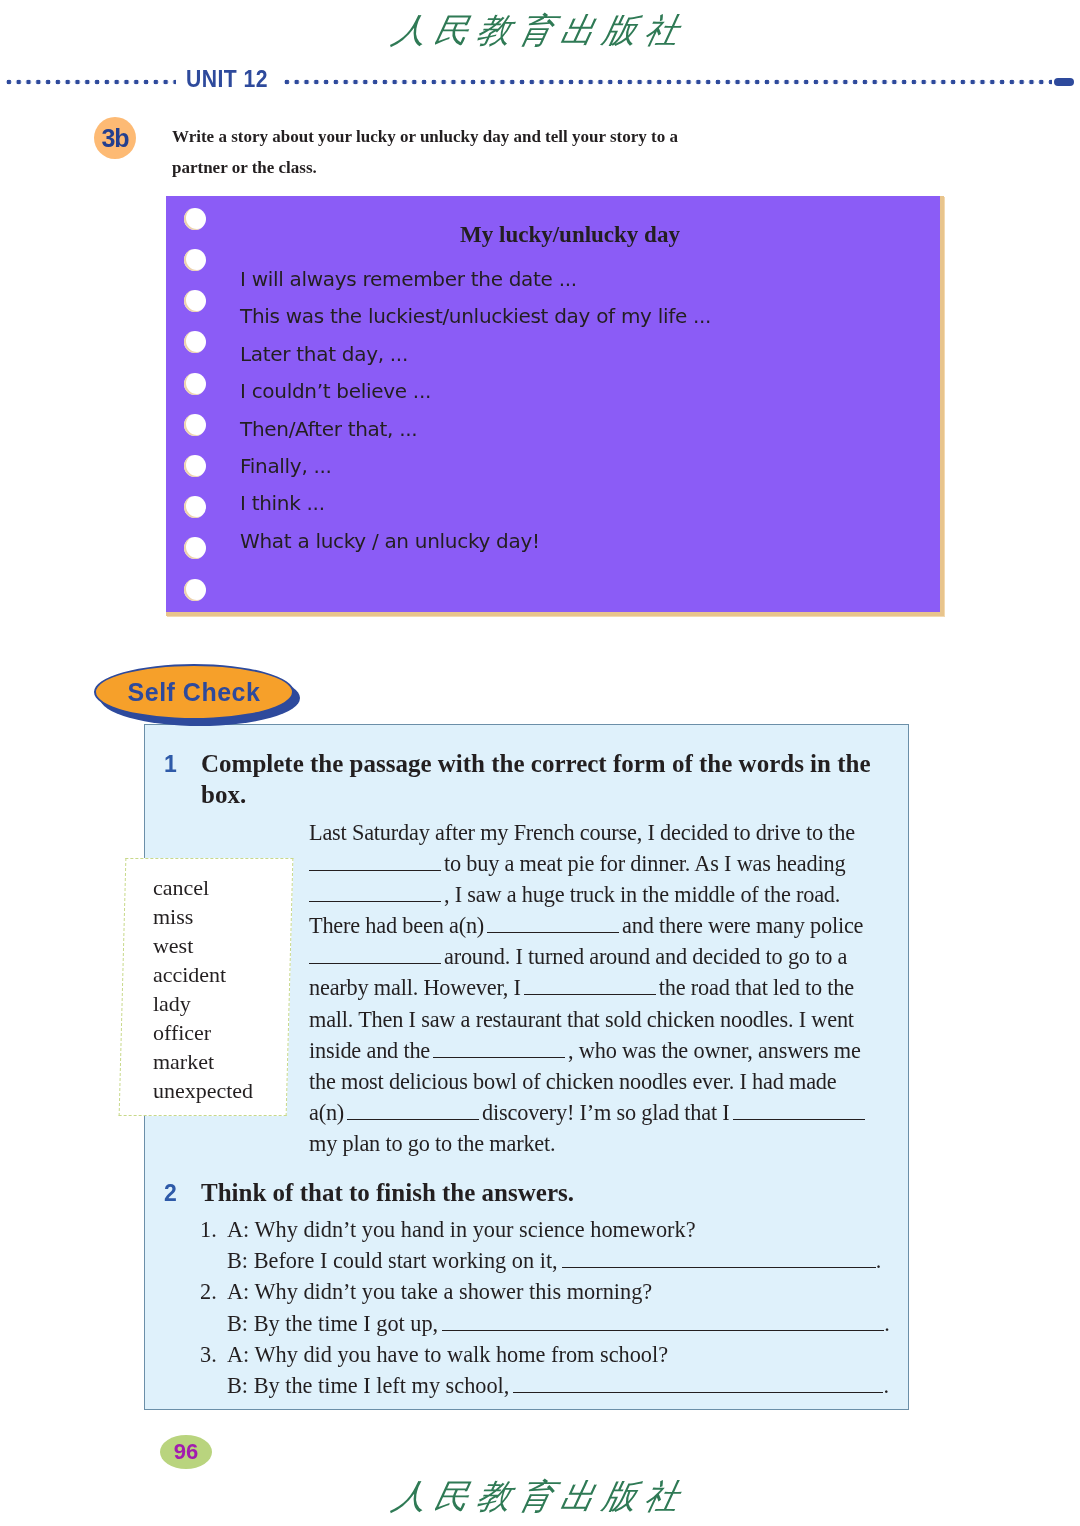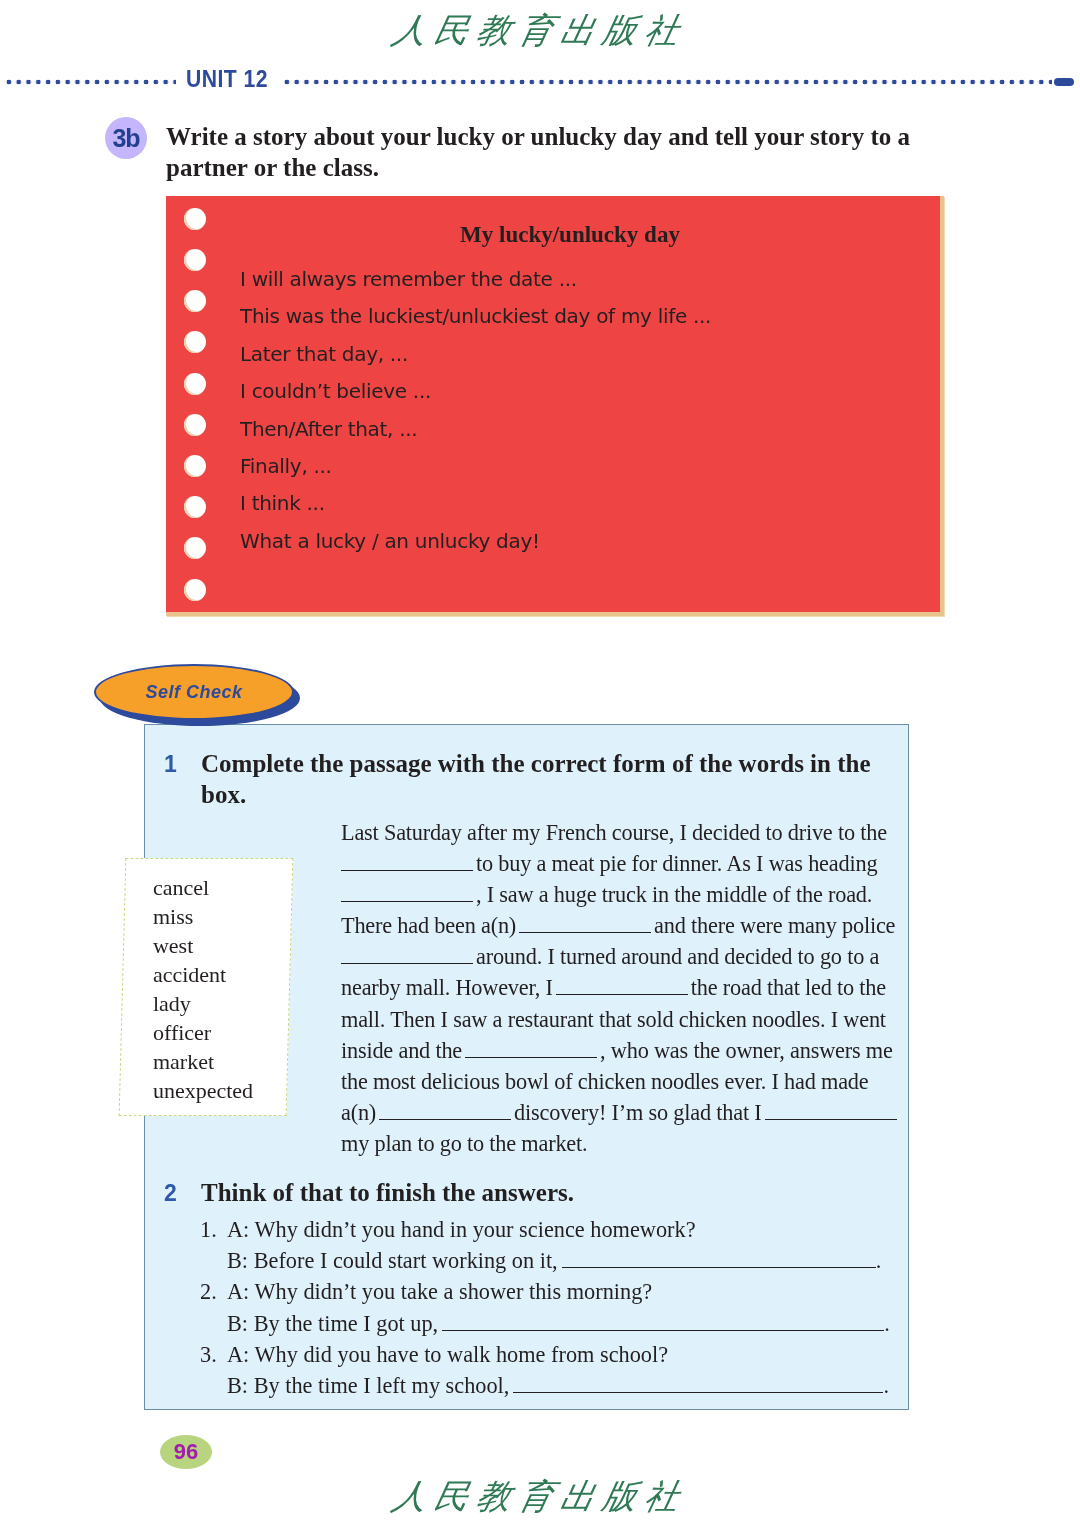--- a/index.html
+++ b/index.html
@@ -18,50 +18,50 @@
     .unit-dots { position: absolute; top: 15px; height: 6px;
       background-image: radial-gradient(circle, #2e4a9c 2.2px, transparent 2.6px);
       background-size: 9.8px 6px; background-repeat: repeat-x; }
     .unit-dots.left { left: 4px; width: 172px; }
     .unit-dots.right { left: 282px; width: 770px; }
     .unit-cap { position: absolute; left: 1054px; top: 14px; width: 20px; height: 8px; background: #2e4a9c; border-radius: 4px; }
     .unit-label { position: absolute; left: 186px; top: 2px; font-family: "Liberation Sans", sans-serif;
       font-weight: bold; font-size: 23px; color: #2e4a9c; letter-spacing: 0.5px; transform: scaleX(0.92); transform-origin: left; }
 
     .badge-3b { position: absolute; left: 94px; top: 117px; width: 42px; height: 42px; border-radius: 50%;
-      background: #c4b5fd; display: flex; align-items: center; justify-content: center;
-      font-family: "Liberation Sans", sans-serif; font-weight: bold; font-size: 25px; color: #233f8f; letter-spacing: -1px; margin-left: 11px; }
-    .instr-3b { position: absolute; left: 166px; top: 121px; width: 780px; font-weight: bold; font-size: 25px; line-height: 31px; color: #231f20; }
+      background: #fdba74; display: flex; align-items: center; justify-content: center;
+      font-family: "Liberation Sans", sans-serif; font-weight: bold; font-size: 25px; color: #233f8f; letter-spacing: -1px; }
+    .instr-3b { position: absolute; left: 172px; top: 121px; width: 780px; font-weight: bold; font-size: 17px; line-height: 31px; color: #231f20; }
 
     .note { position: absolute; left: 166px; top: 196px; width: 778px; height: 420px;
-      background: #ef4444; border-right: 4px solid #e8c48c; border-bottom: 4px solid #e8c48c;
+      background: #8b5cf6; border-right: 4px solid #e8c48c; border-bottom: 4px solid #e8c48c;
       box-shadow: 1px 1px 0 #f3d9b0; }
     .hole { position: absolute; left: 18px; width: 22px; height: 22px; border-radius: 50%; background: #ffffff;
       box-shadow: inset 2px -1px 0 #ecd2ae; }
     .note-title { position: absolute; left: 0; width: 100%; top: 26px; text-align: center; font-weight: bold; font-size: 23px; padding-left: 34px; }
     .note-lines { position: absolute; left: 74px; top: 68px; list-style: none; }
     .note-lines li { font-family: "DejaVu Sans", sans-serif; font-size: 20px; height: 37.4px; line-height: 30px; color: #231f20; letter-spacing: -0.3px; }
 
     .selfcheck { position: absolute; left: 94px; top: 664px; width: 206px; height: 62px; }
     .selfcheck .shadow { position: absolute; left: 6px; top: 6px; width: 200px; height: 56px; border-radius: 50%; background: #2e4a9c; }
     .selfcheck .pill { position: absolute; left: 0; top: 0; width: 200px; height: 56px; border-radius: 50%; background: #f6a02a; border: 2px solid #2e4a9c; }
     .selfcheck .label { position: absolute; left: 0; top: 0; width: 200px; height: 56px; display: flex; align-items: center; justify-content: center;
-      font-family: "Liberation Sans", sans-serif; font-weight: bold; font-size: 18px; color: #2e4a9c; letter-spacing: 0.5px; font-style: italic; }
+      font-family: "Liberation Sans", sans-serif; font-weight: bold; font-size: 25px; color: #2e4a9c; letter-spacing: 0.5px; }
 
     .panel { position: absolute; left: 144px; top: 724px; width: 765px; height: 686px; background: #dff1fb; border: 1px solid #6b8fa8; }
 
     .q-num { position: absolute; font-family: "Liberation Sans", sans-serif; font-weight: bold; font-size: 23px; color: #2e5aa8; }
     .q-text { position: absolute; font-weight: bold; font-size: 25px; line-height: 31px; color: #231f20; }
 
     .wordbox { position: absolute; left: 122px; top: 858px; width: 168px; height: 258px; background: #ffffff;
       border: 1.5px dashed #c8d98a; transform: skewX(-1.5deg); }
     .wordbox ul { list-style: none; position: absolute; left: 30px; top: 14px; transform: skewX(1.5deg); }
     .wordbox li { font-size: 22px; line-height: 29px; color: #231f20; }
 
-    .passage { position: absolute; left: 309px; top: 817px; width: 590px; font-size: 22.3px; line-height: 31.1px; color: #231f20; letter-spacing: -0.2px; margin-left: 32px; }
+    .passage { position: absolute; left: 309px; top: 817px; width: 590px; font-size: 22.3px; line-height: 31.1px; color: #231f20; letter-spacing: -0.2px; }
     .passage .line { white-space: nowrap; height: 31.1px; }
     .blank { display: inline-block; width: 132px; border-bottom: 1px solid #231f20; height: 20px; vertical-align: baseline; margin: 0 3px; }
     .blank.first { margin-left: 0; }
 
     .q2-list { position: absolute; left: 200px; top: 1214px; width: 700px; font-size: 22.3px; line-height: 31.2px; }
     .q2-row { white-space: nowrap; height: 31.2px; position: relative; }
     .q2-row .num { display: inline-block; width: 27px; }
     .q2-row.b { padding-left: 27px; }
     .longblank { display: inline-block; border-bottom: 1px solid #231f20; height: 20px; vertical-align: baseline; margin-left: 4px; }
 

